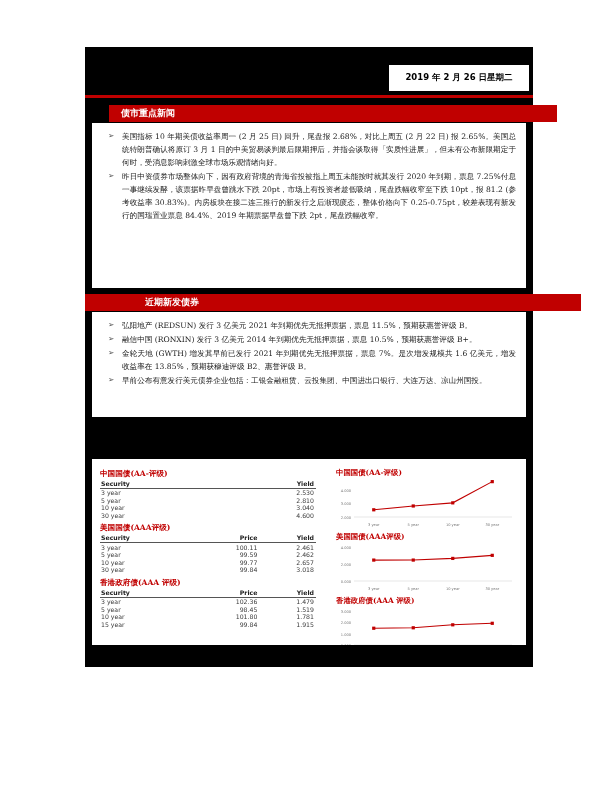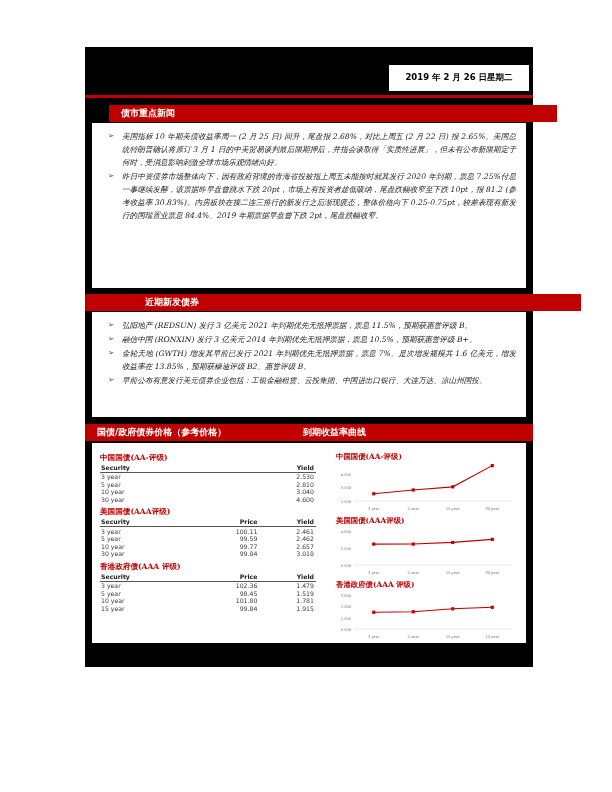--- a/index.html
+++ b/index.html
@@ -120,21 +120,20 @@
     width: 20px;
     flex: 0 0 20px;
     text-align: left;
     padding-left: 6px;
     font-size: 7.5px;
     box-sizing: border-box;
   }
   .bullet .txt {
     flex: 1;
     text-align: justify;
-    font-style: italic;
   }
 
   
   .cols {
     display: flex;
     padding: 6px 8px 8px 8px;
   }
   .col-left { width: 216px; flex: 0 0 216px; }
   .col-right { flex: 1; padding-left: 8px; }
 
@@ -234,26 +233,22 @@
       <div class="bullet">
         <span class="mark">➢</span>
         <span class="txt">金轮天地 (GWTH) 增发其早前已发行 2021 年到期优先无抵押票据，票息 7%。是次增发规模共 1.6 亿美元，增发收益率在 13.85%，预期获穆迪评级 B2、惠誉评级 B。</span>
       </div>
       <div class="bullet">
         <span class="mark">➢</span>
         <span class="txt">早前公布有意发行美元债券企业包括：工银金融租赁、云投集团、中国进出口银行、大连万达、凉山州国投。</span>
       </div>
     </div>
 
-    <div class="sec-head" style="top:377px;">
-      <span class="lbl">国债/政府债券价格（参考价格）</span>
-      <span class="lbl2">到期收益率曲线</span>
-    </div>
-
-    <div class="panel" style="top:396px;height:200px;">
+
+    <div class="panel" style="top:412px;height:200px;">
       <div class="cols">
 
         <div class="col-left">
 
           <div class="tbl-title">中国国债(AA-评级)</div>
           <table class="bond">
             <thead>
               <tr>
                 <th class="sec">Security</th>
                 <th>Yield</th>

